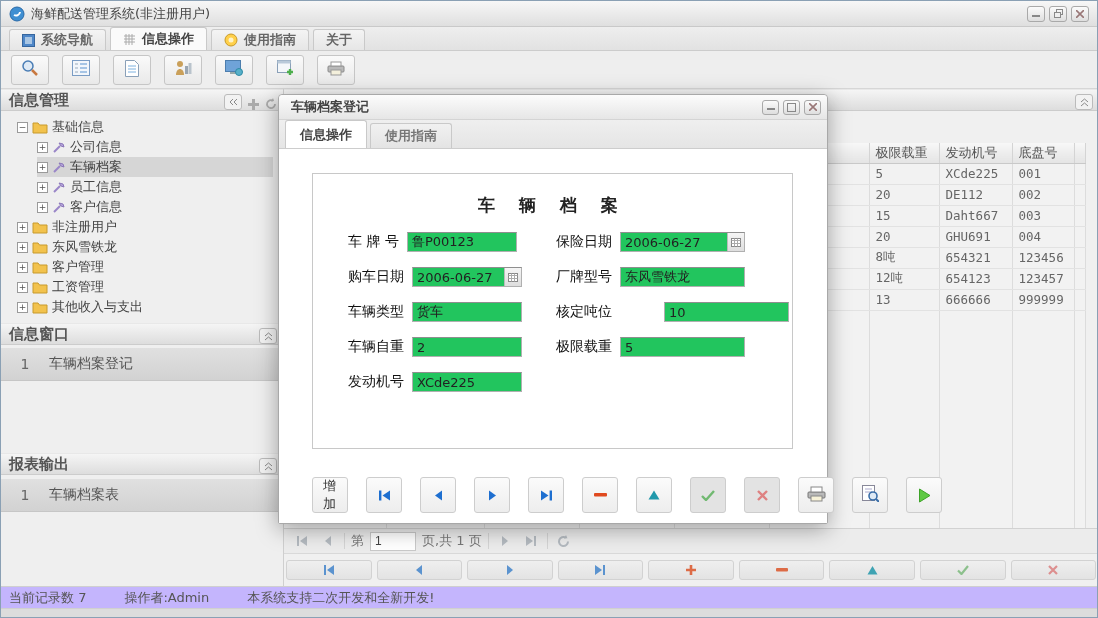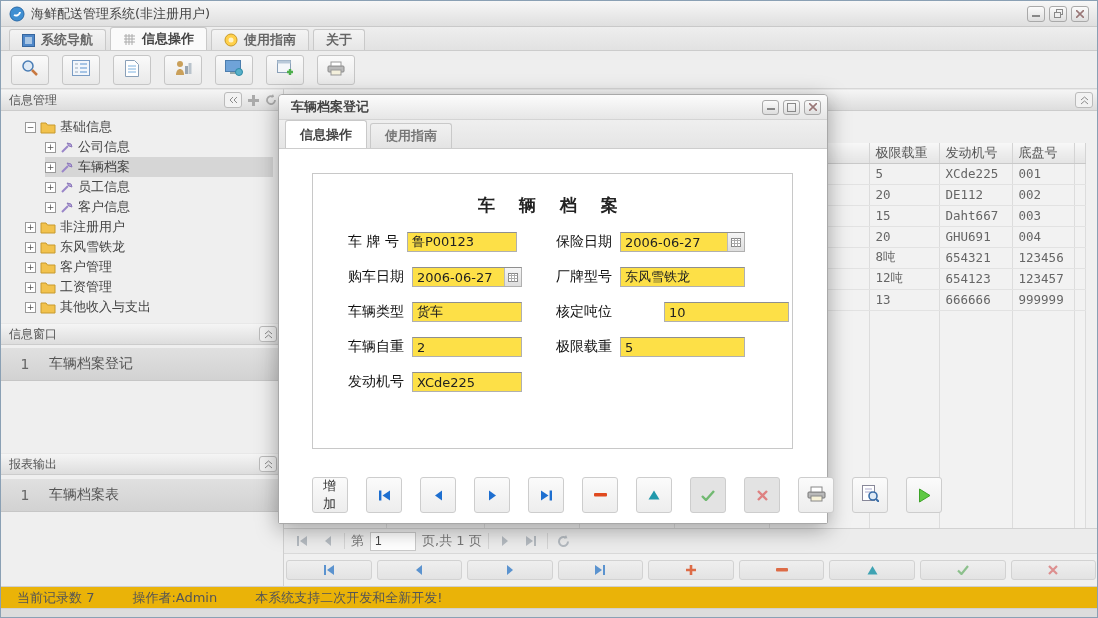--- a/index.html
+++ b/index.html
@@ -32,28 +32,28 @@
   .toolbar { position:absolute; left:0; top:50px; width:100%; height:38px;
     background:#eeeeee; border-bottom:1px solid #d6d6d6; display:flex; align-items:center;
     padding-left:10px; gap:13px; }
   .tbtn { width:38px; height:30px; border:1px solid #c6c6c6; border-radius:3px;
     background:linear-gradient(#fafafa,#e9e9e9); display:flex; align-items:center; justify-content:center; }
 
   
   .sidebar { position:absolute; left:0; top:88px; width:283px; height:497px;
     background:#efefef; border-right:1px solid #cfcfcf; }
   .phead { height:22px; background:linear-gradient(#f5f5f5,#dddddd); border-top:1px solid #e8e8e8;
-    border-bottom:1px solid #cccccc; display:flex; align-items:center; padding:0 6px 0 8px;
-    color:#555; font-weight:normal; font-size:12px; }
+    border-bottom:1px solid #cccccc; display:flex; align-items:flex-end; padding:0 6px 0 8px;
+    color:#555; font-weight:bold; font-size:15px; }
   .phead .sp { flex:1; }
   .hbtn { width:18px; height:16px; border:1px solid #bbb; border-radius:3px; background:#f2f2f2;
     display:flex; align-items:center; justify-content:center; color:#8a8a8a; margin-left:4px; }
   .hico { color:#9a9a9a; margin-left:6px; display:flex; }
 
-  .tree { padding:6px 0 0 24px; }
+  .tree { padding:6px 0 0 16px; }
   .tnode { height:20px; display:flex; align-items:center; gap:4px; color:#444; font-size:13px; }
   .tnode.child { margin-left:20px; }
   .tnode.selected { background:#d6d6d6; margin-right:10px; }
   .exp { width:11px; height:11px; border:1px solid #9a9a9a; background:#fff; color:#555;
     font-size:9px; line-height:9px; text-align:center; flex:0 0 auto; }
   .exp::before { content:"+"; }
   .exp.minus::before { content:"−"; }
   .ticon { display:flex; flex:0 0 auto; }
 
   .slist-item { height:33px; background:linear-gradient(#e0e0e0,#d2d2d2); border-bottom:1px solid #c6c6c6;
@@ -80,22 +80,22 @@
   .pgbtn { width:20px; height:20px; display:flex; align-items:center; justify-content:center; color:#b4bac0; }
   .psep { width:1px; height:16px; background:#d4d4d4; }
   .pager input { width:46px; height:19px; border:1px solid #c9c9c9; background:#fff; padding:0 4px;
     font-size:12px; color:#444; }
 
   .bigbtns { position:absolute; left:2px; bottom:4px; width:810px; height:22px; display:flex; gap:5px; }
   .bigbtn { flex:1; height:20px; border:1px solid #d2d2d2; border-radius:3px;
     background:linear-gradient(#efefef,#e3e3e3); display:flex; align-items:center; justify-content:center; }
 
   
-  .statusbar { position:absolute; left:0; top:585px; width:100%; height:22px; background:#eab308;
-    border-top:1px solid #cfcfcf; display:flex; align-items:center; padding-left:16px; gap:38px;
+  .statusbar { position:absolute; left:0; top:585px; width:100%; height:22px; background:#c4b5fd;
+    border-top:1px solid #cfcfcf; display:flex; align-items:center; padding-left:8px; gap:38px;
     color:#555; font-size:13px; }
   .bottomstrip { position:absolute; left:0; top:607px; width:100%; height:11px; background:#dcdcdc;
     border-top:1px solid #d0d0d0; }
 
   
   .dialog { position:absolute; left:277px; top:93px; width:550px; height:430px; z-index:10;
     background:#fff; border:1px solid #a8a8a8; border-radius:4px 4px 2px 2px;
     box-shadow:0 5px 22px rgba(0,0,0,.35); }
   .dlg-title { height:25px; background:linear-gradient(#fcfcfc,#e6e6e6); border-bottom:1px solid #d4d4d4;
     border-radius:4px 4px 0 0; display:flex; align-items:center; padding:0 6px 0 12px;
@@ -107,21 +107,21 @@
     border-bottom:none; border-radius:3px 3px 0 0; background:linear-gradient(#f1f1f1,#e4e4e4);
     color:#777; font-weight:bold; font-size:13px; }
   .dtab.active { background:#fff; color:#444; height:28px; }
   .dlg-body { position:relative; height:374px; background:#fff; }
   .fpanel { position:absolute; left:33px; top:24px; width:481px; height:276px; border:1px solid #c8c8c8; }
   .ftitle { position:absolute; left:0; top:20px; width:100%; text-align:center; font-size:17px;
     letter-spacing:9px; color:#222;font-weight:bold; }
   .frow { position:absolute; height:20px; display:flex; align-items:center; }
   .flabel { font-size:14px; color:#111; white-space:pre; }
   .fwrap { position:relative; margin-left:8px; }
-  .fi { height:20px; border:1px solid #b0b0b0; border-top-color:#8f8f8f; background:#fde047;
+  .fi { height:20px; border:1px solid #b0b0b0; border-top-color:#8f8f8f; background:#22c55e;
     font-size:13px; color:#222; padding:5px 4px; font-family:"DejaVu Sans","Liberation Sans",sans-serif; }
   .fi.date { padding-right:20px; }
   .calbtn { position:absolute; right:1px; top:1px; width:17px; height:18px; border:none;
     border-left:1px solid #bbb; background:linear-gradient(#f5f5f5,#dedede);
     display:flex; align-items:center; justify-content:center; }
   .dlg-toolbar { position:absolute; left:33px; bottom:10px; display:flex; gap:18px; align-items:center; }
   .dbtn { height:36px; min-width:36px; border:1px solid #cdcdcd; border-radius:3px;
     background:linear-gradient(#fbfbfb,#ededed); display:flex; align-items:center; justify-content:center;
     color:#333; font-size:13px; }
   .dbtn.text { padding:0 10px; }

